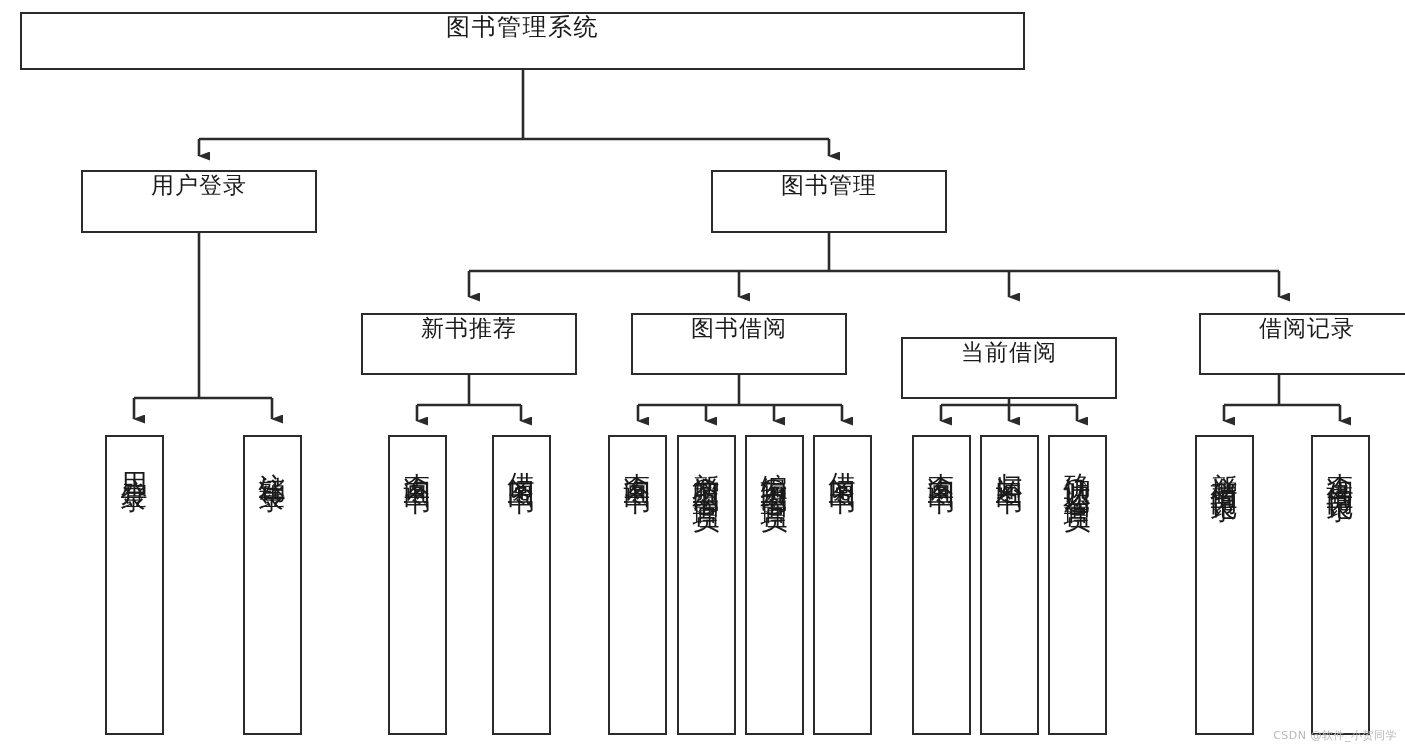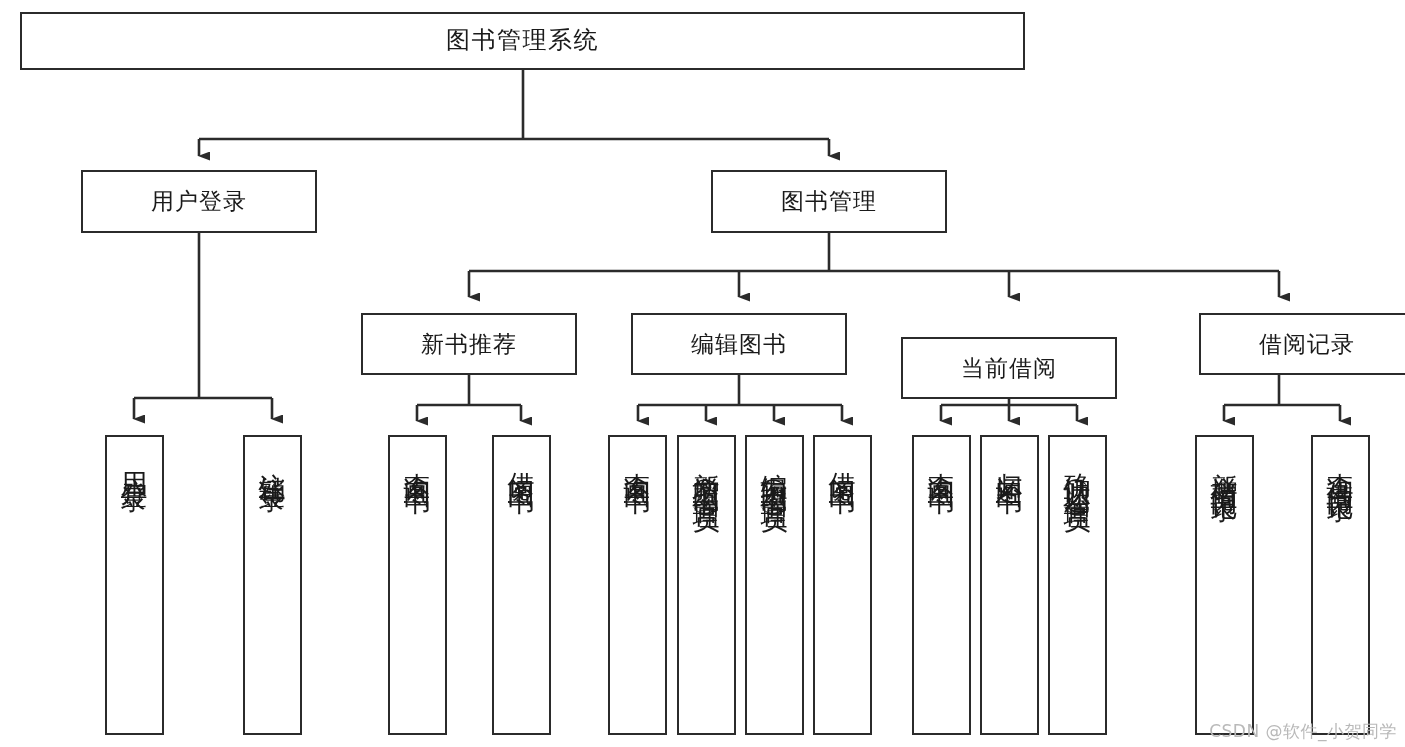--- a/index.html
+++ b/index.html
@@ -4,41 +4,41 @@
 <title>图书管理系统 功能结构图</title>
 <style>
   html,body{margin:0;padding:0;background:#ffffff;}
   body{width:1405px;height:747px;overflow:hidden;
        font-family:"DejaVu Sans","Liberation Sans",sans-serif;}
   #stage{position:relative;width:1405px;height:747px;background:#fff;}
   #wires{position:absolute;left:0;top:0;width:1405px;height:747px;pointer-events:none;}
 
   .node{position:absolute;box-sizing:border-box;background:#ffffff;
         border:2px solid #2b2b2b;
-        display:flex;align-items:center;justify-content:center;
+        display:flex;justify-content:center;
         color:#1a1a1a;}
   .node .lbl{color:#1a1a1a;line-height:1.15;text-align:center;white-space:pre;}
 
   
   .node.horiz .lbl{font-size:23px;letter-spacing:1px;}
   .node.root .lbl{font-size:24px;letter-spacing:1.5px;}
 
   
   .node.leaf{align-items:flex-start;justify-content:center;padding-top:14px;}
   .node.leaf .lbl{
      writing-mode:vertical-rl;
      text-orientation:upright;
      font-size:27px;
      line-height:1.0;
      letter-spacing:5px;
      white-space:pre;
   }
 
   .watermark{position:absolute;right:8px;bottom:4px;
-     font-size:17px;color:#b9b9b9;letter-spacing:0.5px;
+     font-size:11px;color:#b9b9b9;letter-spacing:0.5px;
      font-family:"DejaVu Sans","Liberation Sans",sans-serif;
      white-space:nowrap;}
 </style>
 </head>
 <body>
 
 <div id="stage">
 
   <svg id="wires" viewBox="0 0 1405 747" xmlns="http://www.w3.org/2000/svg">
     <defs>
@@ -101,21 +101,21 @@
 
   <div class="node horiz" style="left:361px;top:313px;width:216px;height:62px;">
     <span class="lbl">新书推荐</span>
   </div>
 
   <div class="node horiz" style="left:711px;top:170px;width:236px;height:63px;">
     <span class="lbl">图书管理</span>
   </div>
 
   <div class="node horiz" style="left:631px;top:313px;width:216px;height:62px;">
-    <span class="lbl">编辑图书</span>
+    <span class="lbl">图书借阅</span>
   </div>
 
   <div class="node horiz" style="left:901px;top:313px;width:216px;height:62px;margin-top:24px;">
     <span class="lbl">当前借阅</span>
   </div>
 
   <div class="node horiz" style="left:1171px;top:313px;width:216px;height:62px;margin-left:28px;">
     <span class="lbl">借阅记录</span>
   </div>
 

